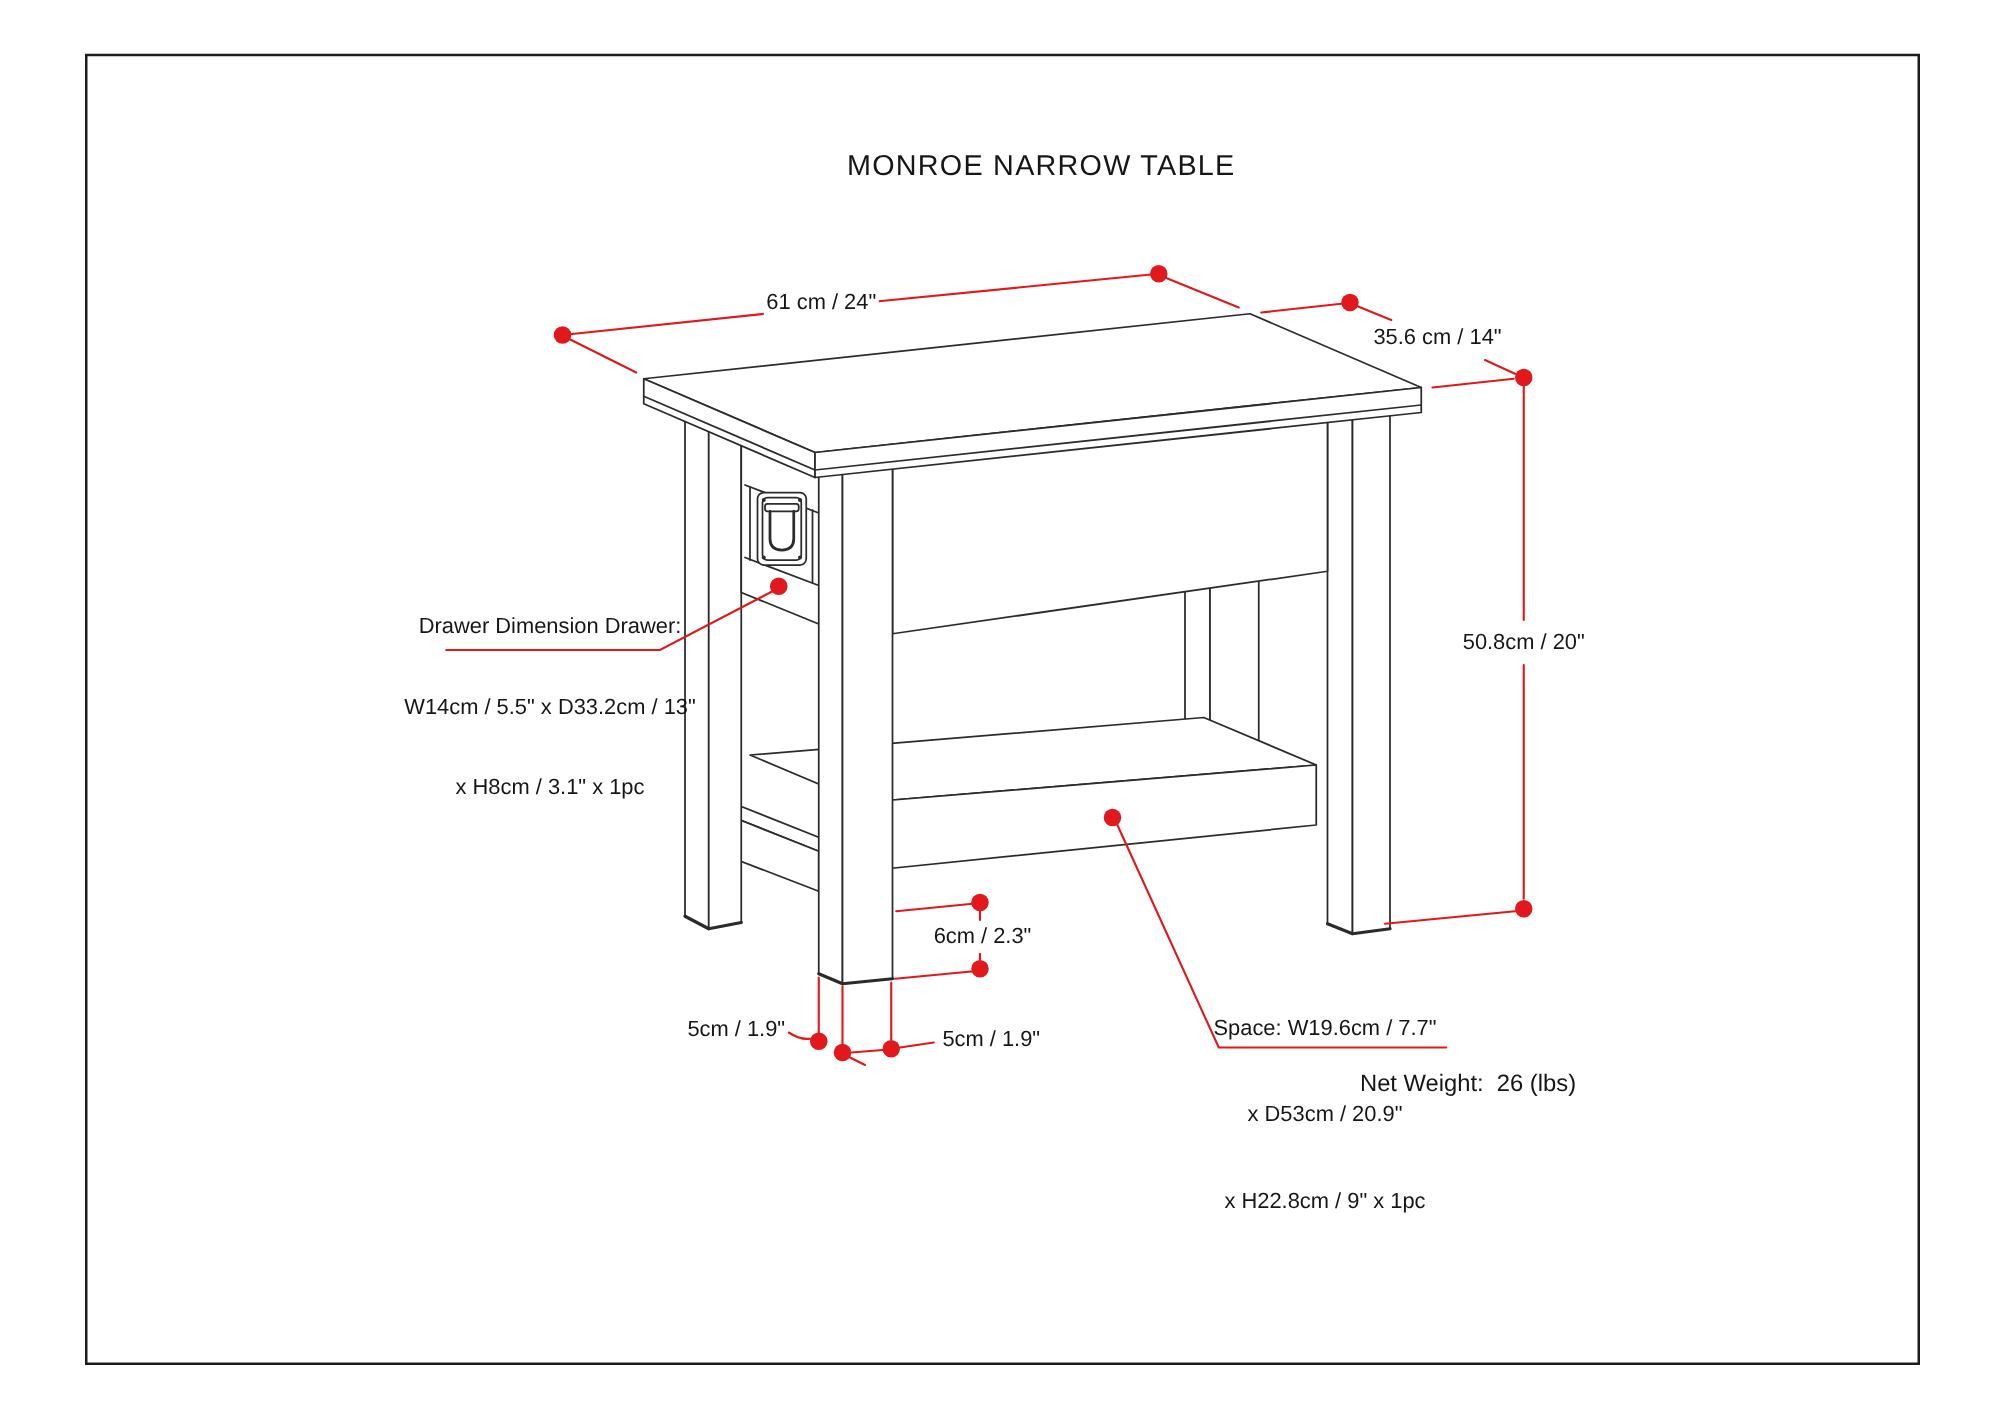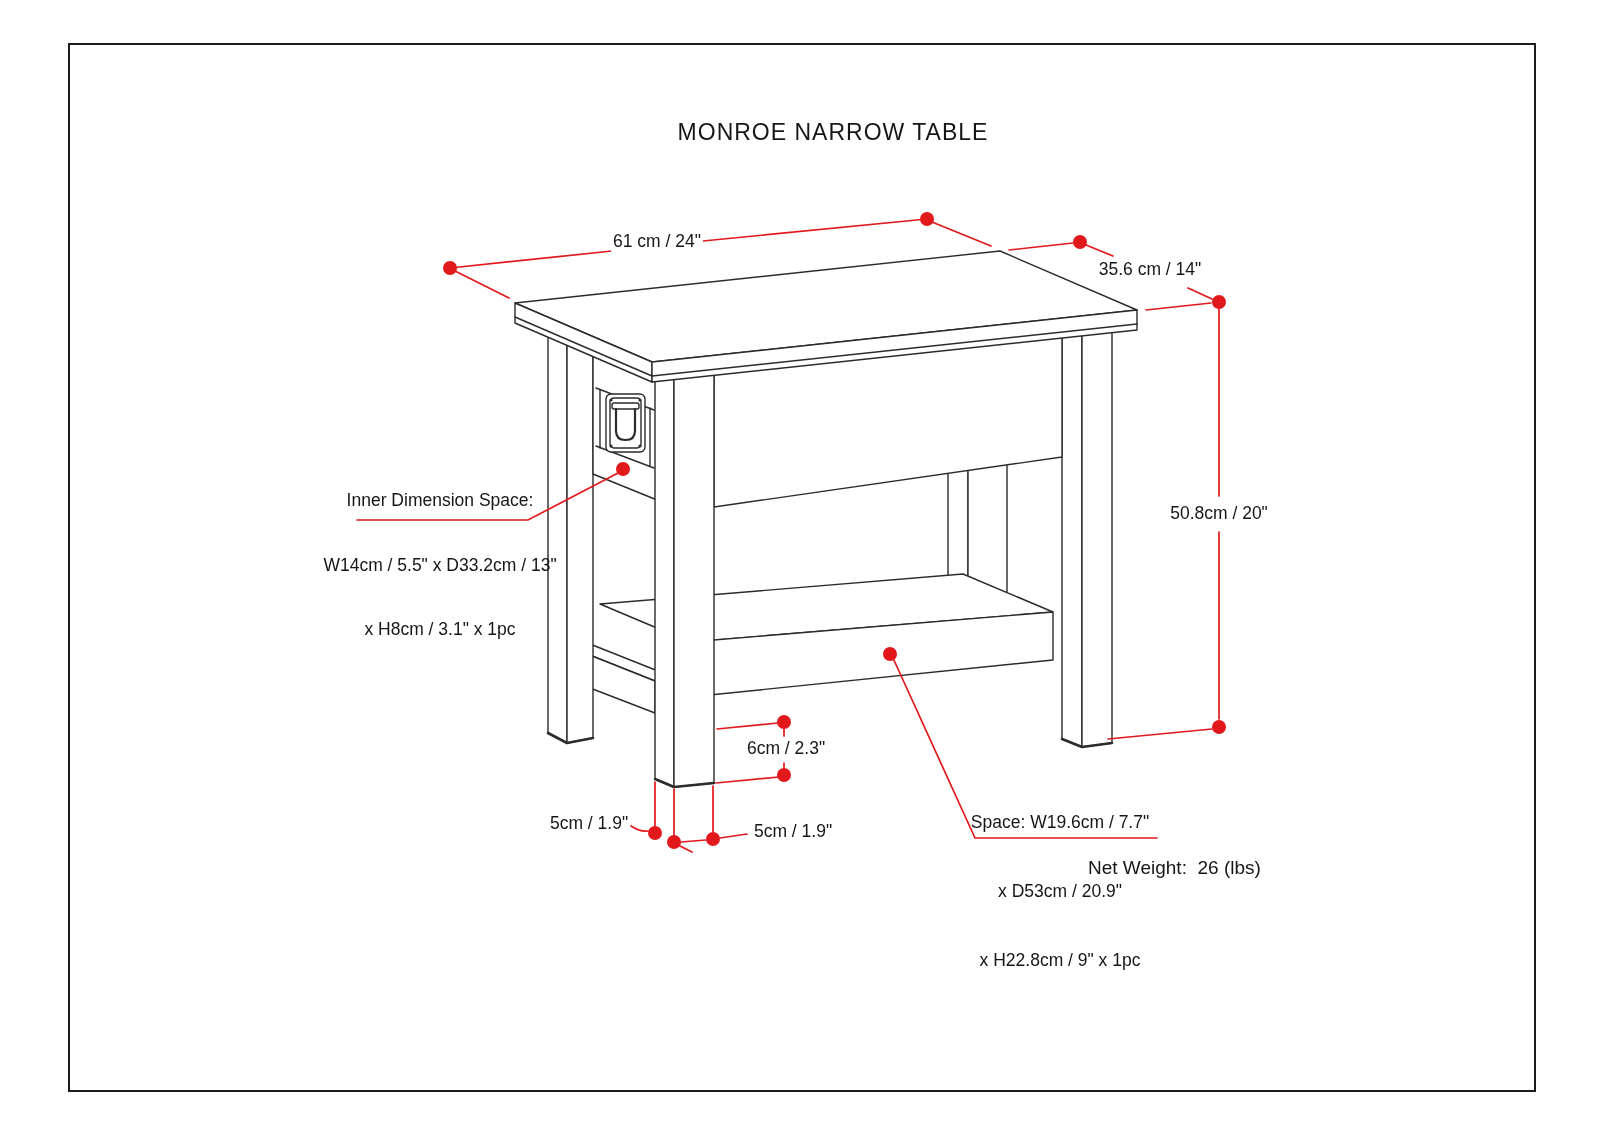--- a/index.html
+++ b/index.html
@@ -140,21 +140,21 @@
 
   <div id="title" class="lbl ctr">MONROE NARROW TABLE</div>
 
   <div id="dim-width" class="lbl ctr">61 cm / 24"</div>
 
   <div id="dim-depth" class="lbl ctr">35.6 cm / 14"</div>
 
   <div id="dim-height" class="lbl ctr">50.8cm / 20"</div>
 
   <div id="drawer-note" class="lbl ctr">
-    <div>Inner Dimension Space:</div>
+    <div>Drawer Dimension Drawer:</div>
     <div>W14cm / 5.5" x D33.2cm / 13"</div>
     <div>x H8cm / 3.1" x 1pc</div>
   </div>
 
   <div id="dim-shelf" class="lbl ctr">6cm / 2.3"</div>
 
   <div id="dim-leg-a" class="lbl ctr">5cm / 1.9"</div>
 
   <div id="dim-leg-b" class="lbl ctr">5cm / 1.9"</div>
 

